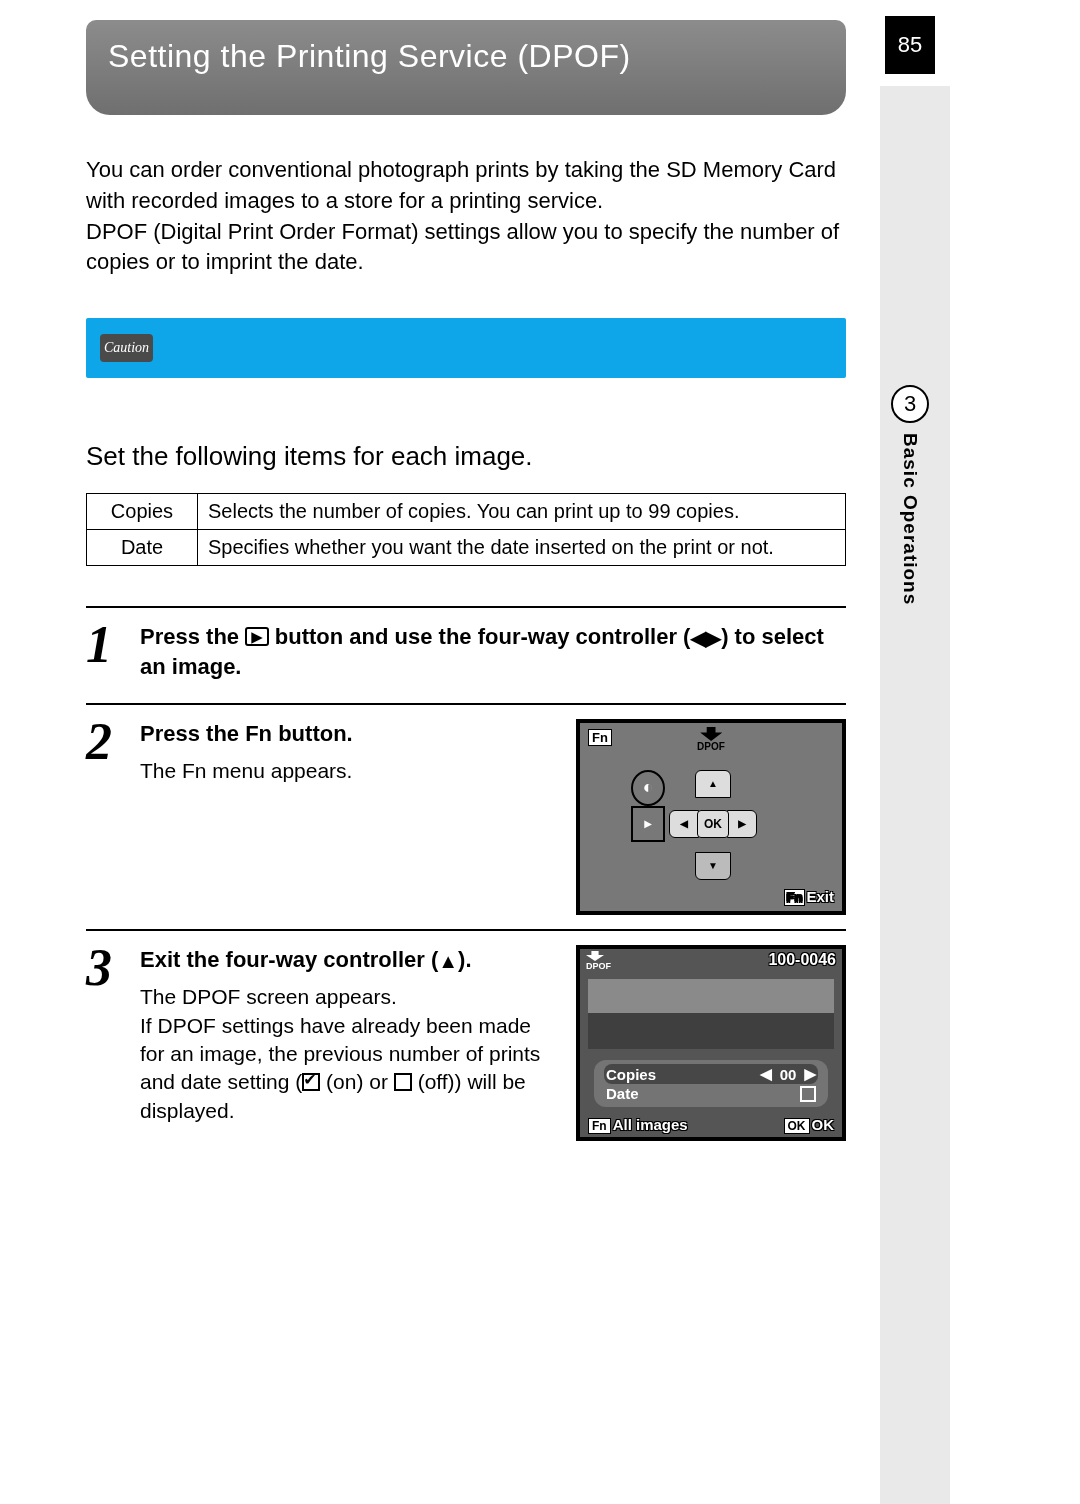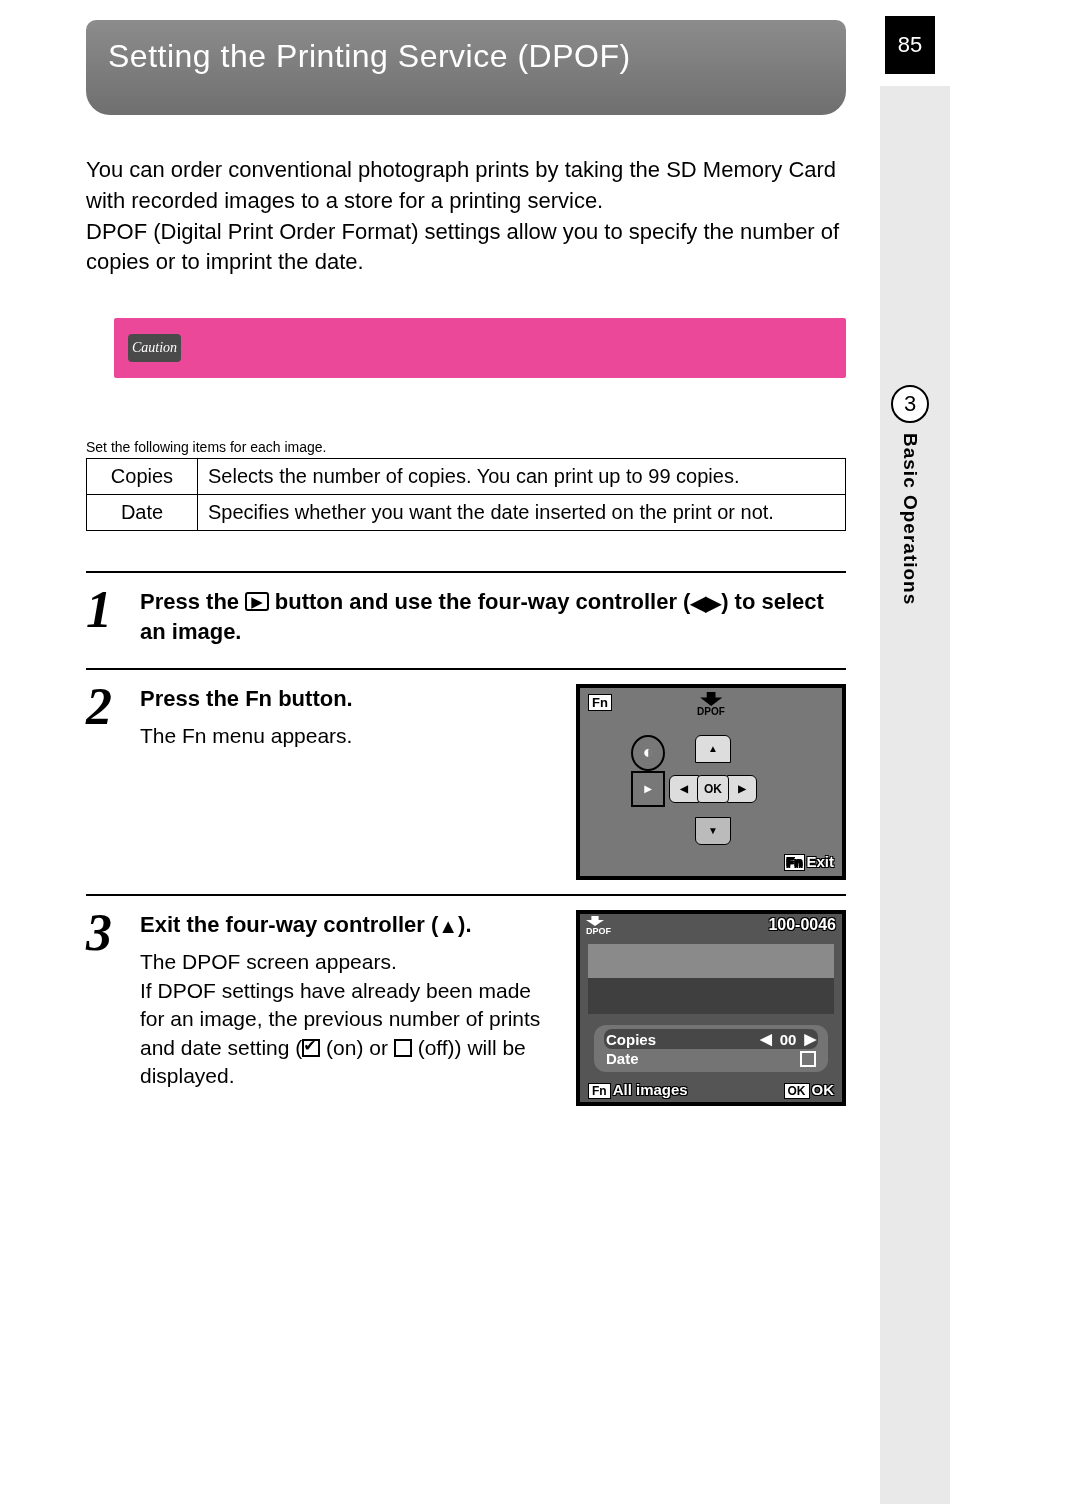--- a/index.html
+++ b/index.html
@@ -27,28 +27,27 @@
     border-radius: 10px 10px 24px 24px;
     letter-spacing: 0.5px;
     margin-bottom: 40px;
   }
   .intro {
     font-size: 22px;
     line-height: 1.4;
     margin-bottom: 40px;
   }
   .caution-box {
-    background: #ec4899;
+    background: #0ea5e9;
     padding: 16px 20px 16px 14px;
     display: flex;
     align-items: center;
     gap: 36px;
     margin-bottom: 60px;
     border-radius: 2px;
-    margin-left: 28px;
   }
   .caution-badge {
     font-family: serif;
     font-style: italic;
     font-size: 14px;
     padding: 6px 4px;
     color: #fff;
     background: #4a4a4a;
     position: relative;
     text-align: center;
@@ -65,22 +64,23 @@
   }
   .section-heading {
     border-left: 10px solid #868686;
     border-bottom: 2px solid #868686;
     font-size: 30px;
     font-weight: bold;
     padding: 4px 0 10px 18px;
     margin-bottom: 28px;
   }
   .body-text {
-    font-size: 14px;
+    font-size: 26px;
     line-height: 1.4;
+    margin-bottom: 18px;
   }
   .def-table {
     border: 1.5px solid #000;
     border-collapse: collapse;
     width: 100%;
     margin-bottom: 40px;
     font-size: 20px;
   }
   .def-table td {
     border: 1.5px solid #000;

